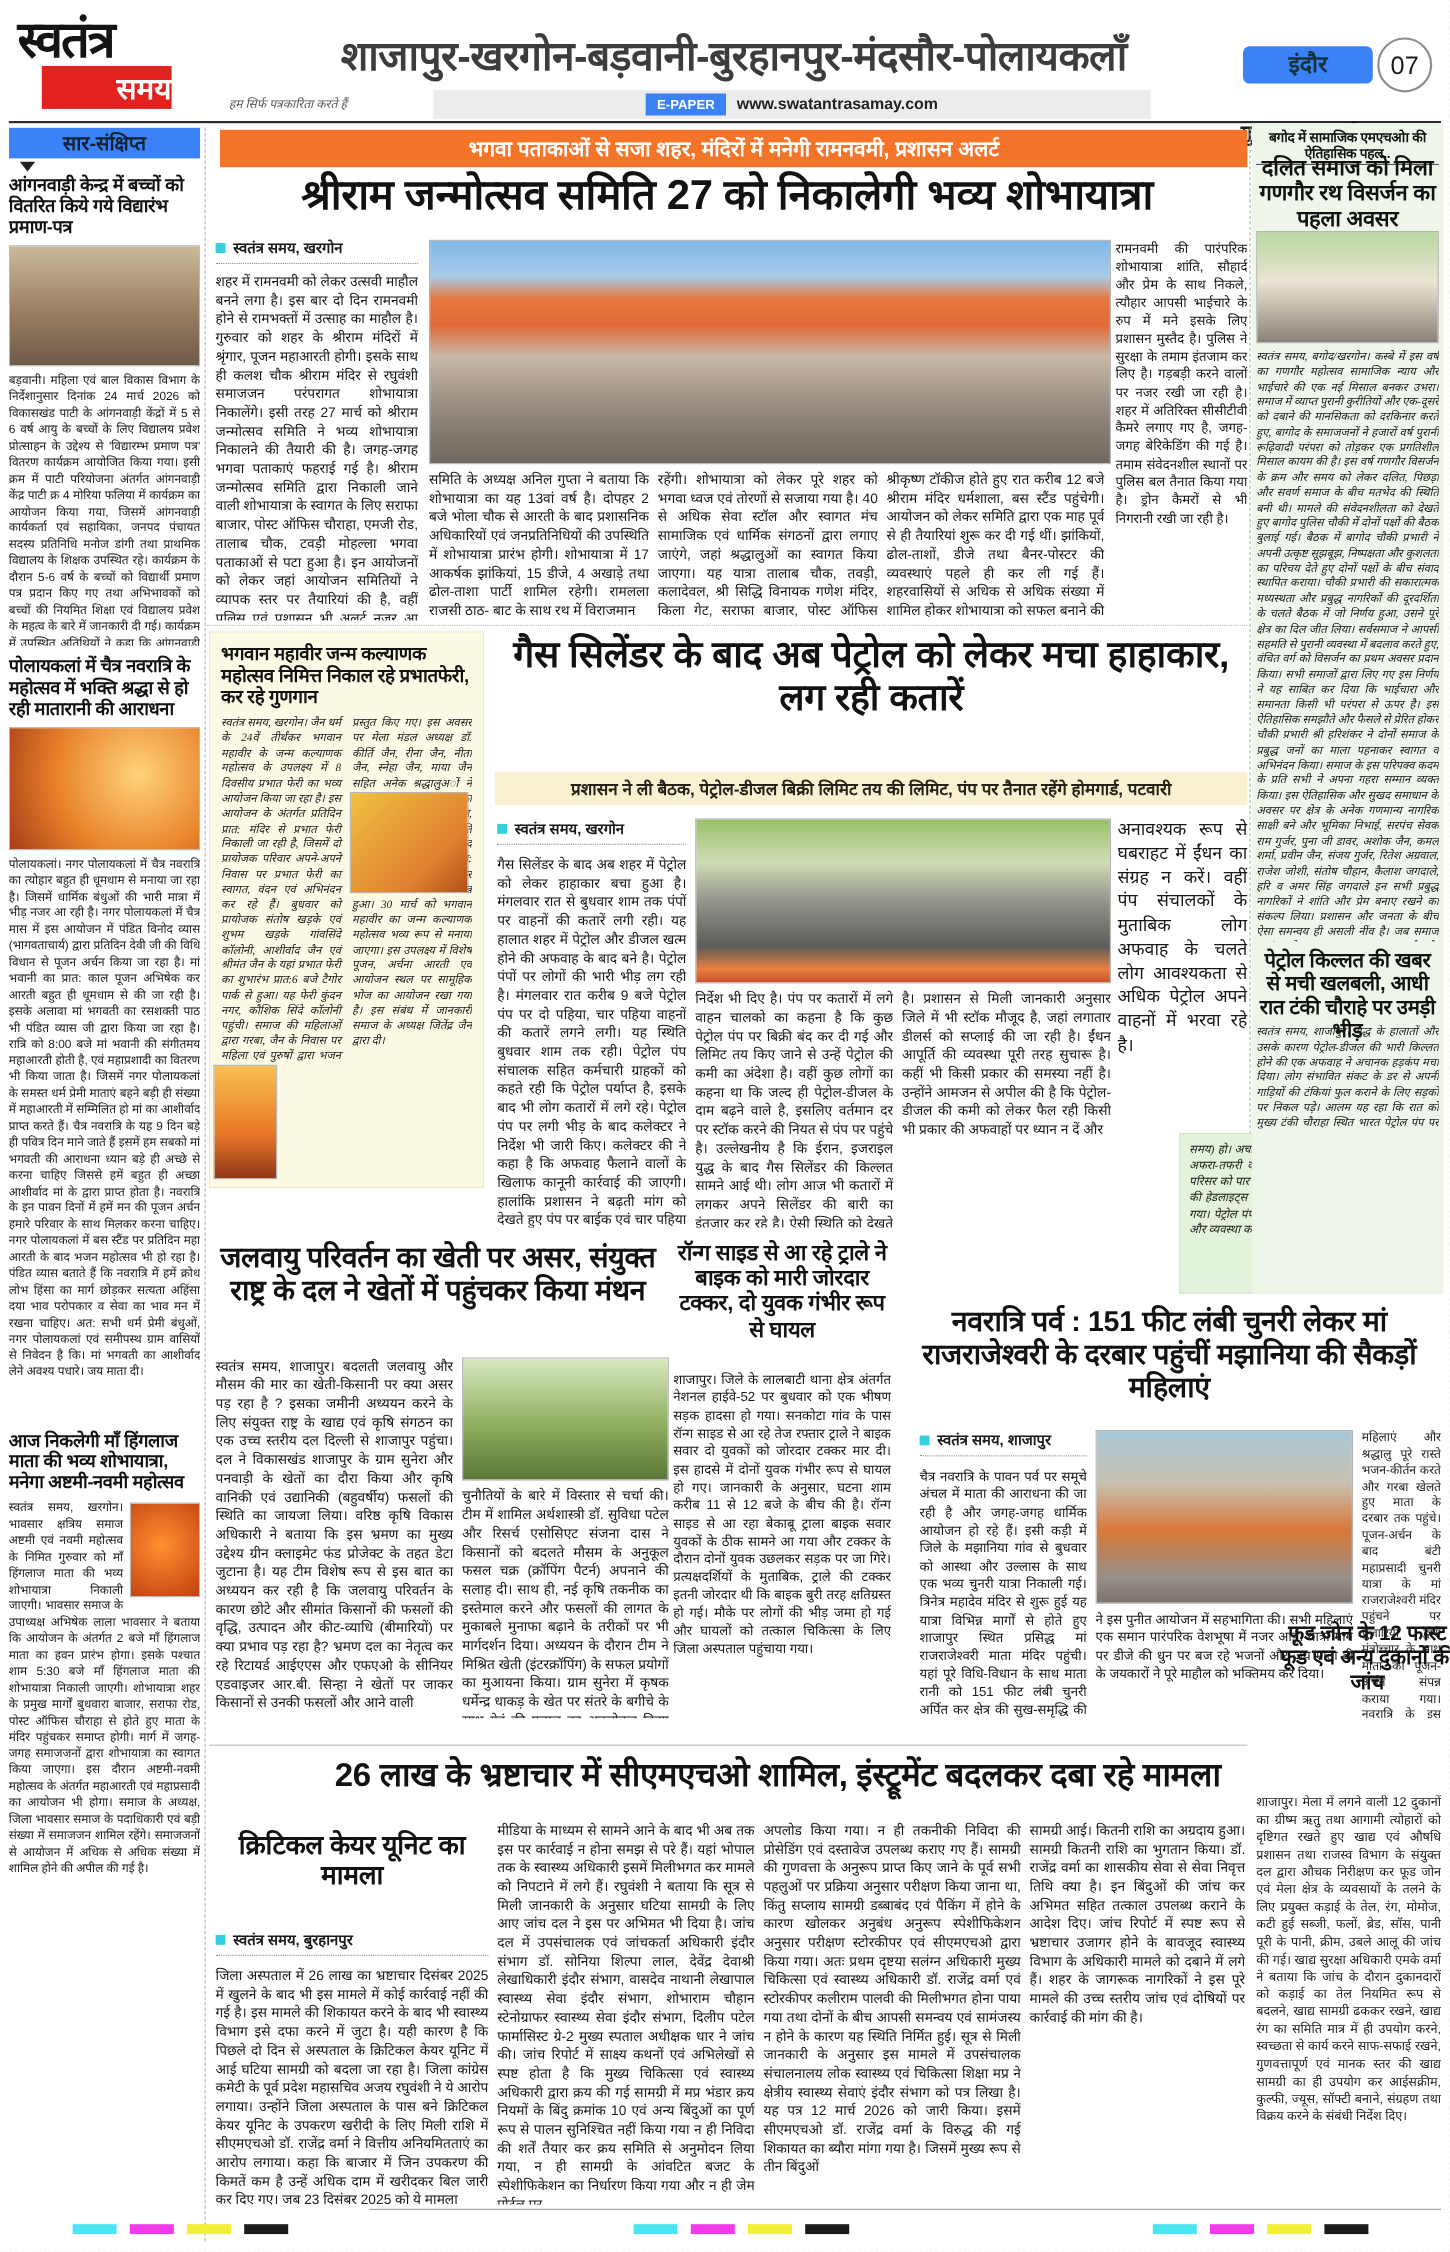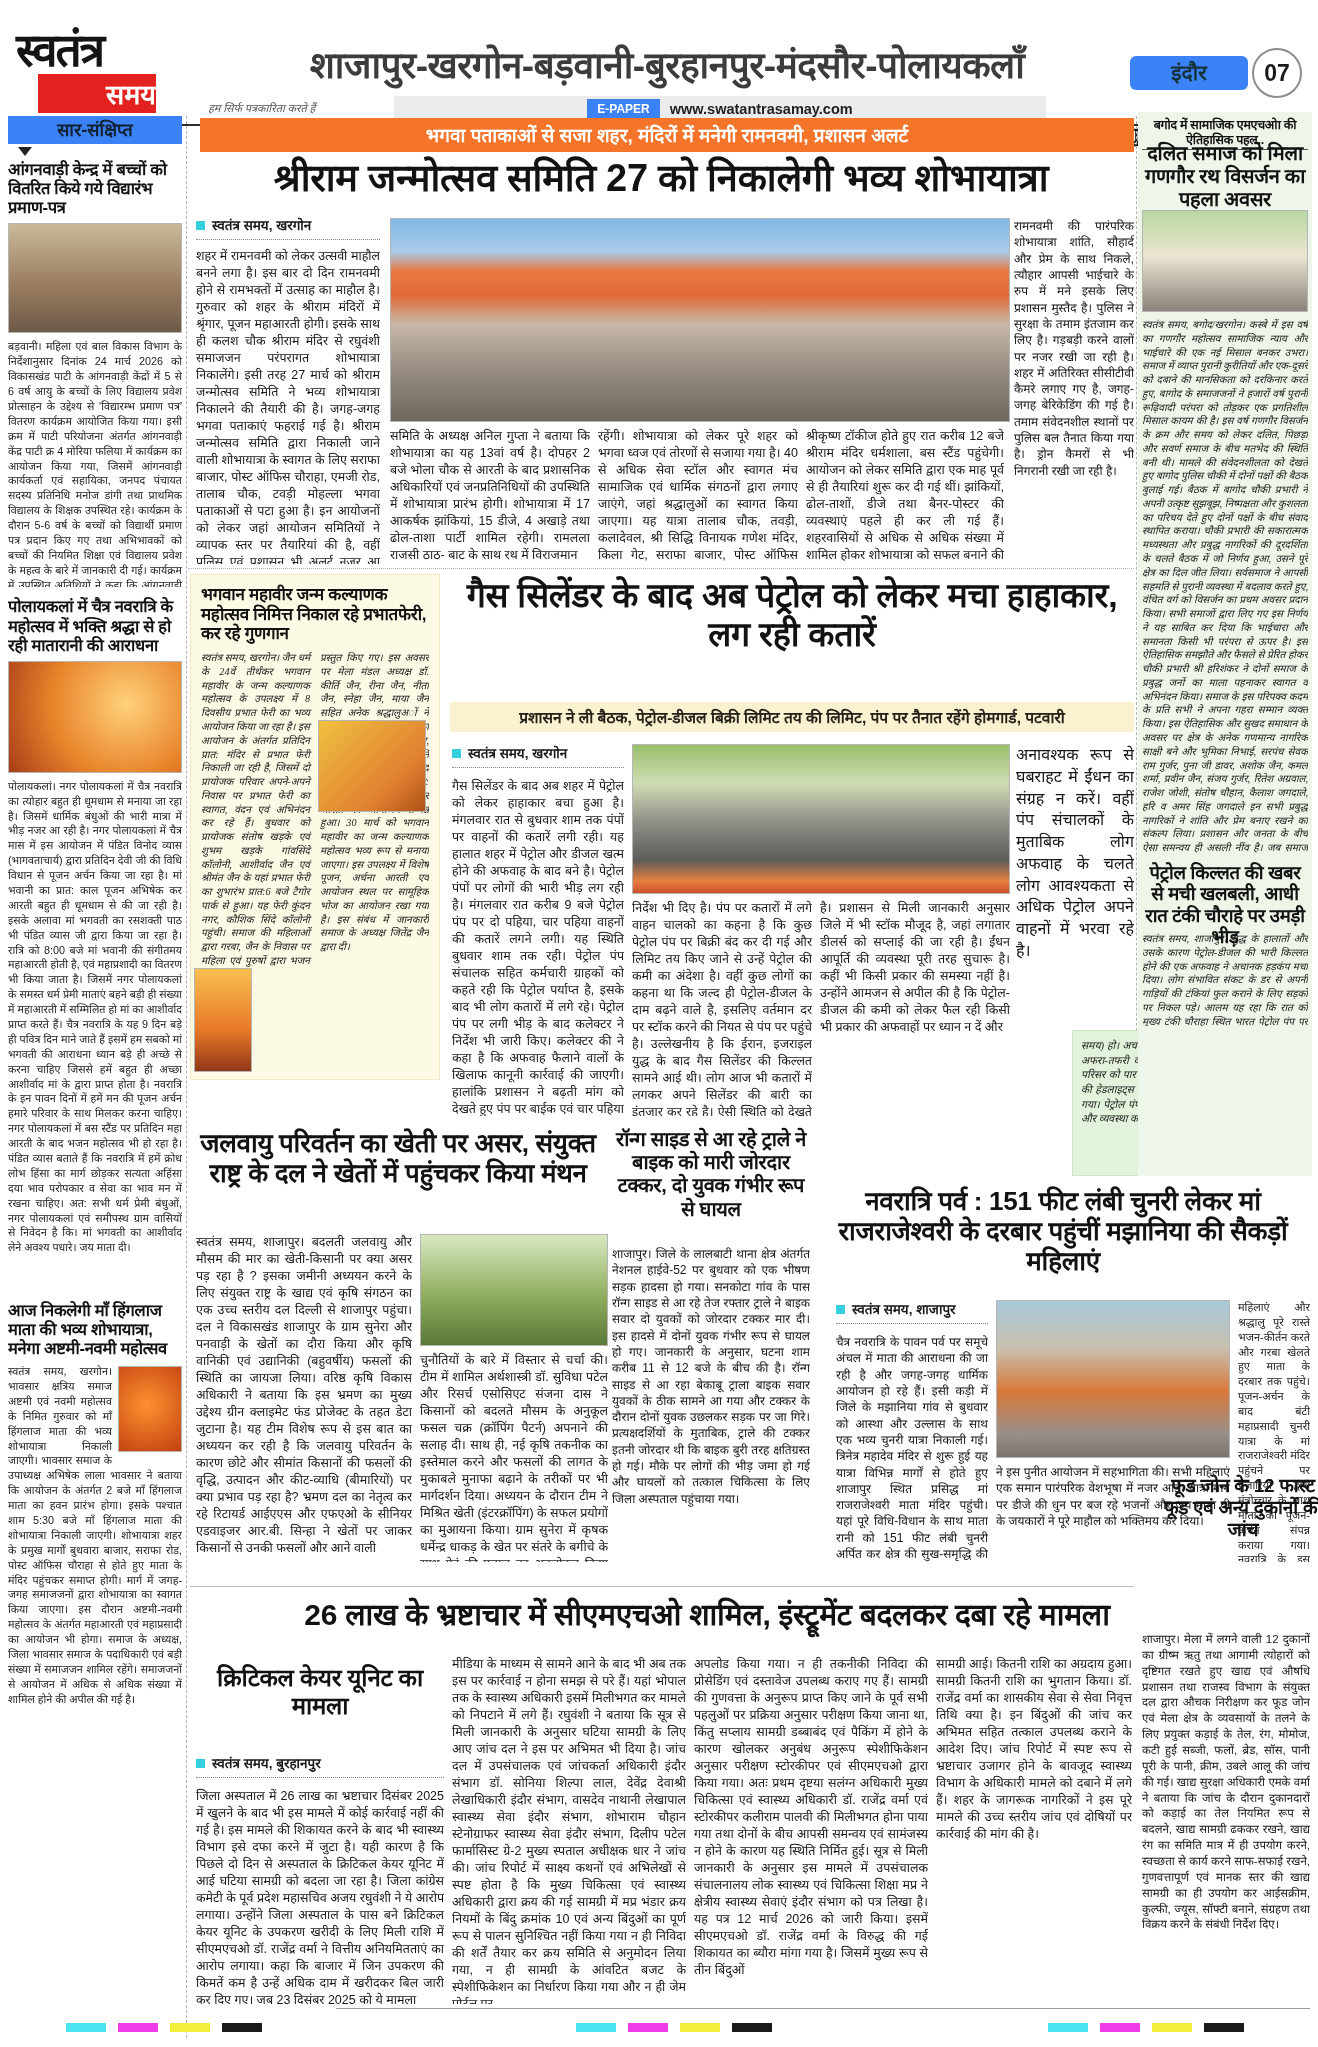--- a/index.html
+++ b/index.html
@@ -28,33 +28,33 @@
   .gbox { background:#e3f2da; border:1px solid #cfe6c2; }
   .rtint { background:#eef6ea; }
   .cyan { background:#3b82f6; }
   .swatch { display:inline-block; width:40px; height:9px; margin-right:12px; }
 </style>
 </head>
 <body>
 
 <div id="page">
 
-  <div class="abs" style="left:8px;top:24px;width:1302px;height:102px;border-bottom:2px solid #2b2b2b;">
+  <div class="abs" style="left:8px;top:10px;width:1302px;height:102px;border-bottom:2px solid #2b2b2b;">
     <div class="abs" style="left:8px;top:2px;width:172px;">
       <div style="font-size:46px;font-weight:900;letter-spacing:-2px;color:#141414;line-height:1.05;">स्वतंत्र</div>
       <div style="background:#e3211f;color:#fff;font-weight:900;font-size:27px;text-align:right;width:118px;margin-left:22px;padding:1px 0;">समय</div>
     </div>
     <div class="abs ctr" style="left:190px;top:14px;width:938px;font-size:37px;font-weight:800;color:#3c3c3c;letter-spacing:-0.5px;">शाजापुर-खरगोन-बड़वानी-बुरहानपुर-मंदसौर-पोलायकलाँ</div>
     <div class="abs it" style="left:200px;top:76px;width:180px;font-size:11px;color:#555;">हम सिर्फ पत्रकारिता करते हैं</div>
     <div class="abs" style="left:386px;top:72px;width:652px;height:26px;background:#ececec;display:flex;align-items:center;justify-content:center;gap:10px;">
       <span class="cyan" style="color:#fff;font-weight:800;font-size:12px;padding:3px 10px;">E-PAPER</span>
       <span style="font-size:14.5px;font-weight:700;color:#222;">www.swatantrasamay.com</span>
     </div>
     <div class="abs cyan ctr" style="left:1122px;top:32px;width:118px;height:34px;border-radius:6px;font-weight:800;font-size:21px;line-height:34px;color:#16333a;">इंदौर</div>
-    <div class="abs ctr" style="left:1244px;top:24px;width:50px;height:50px;border-radius:50%;background:#fff;border:2px solid #8d8d8d;font-weight:700;font-size:23px;line-height:46px;">07</div>
+    <div class="abs ctr" style="left:1244px;top:24px;width:50px;height:50px;border-radius:50%;background:#fff;border:2px solid #8d8d8d;font-weight:400;font-size:23px;line-height:46px;">07</div>
     <div class="abs" style="left:1120px;top:72px;width:188px;font-weight:800;font-size:19px;margin-top:25px;">गुरुवार 26 मार्च 2026</div>
   </div>
 
   <div class="abs vrule" style="left:186px;top:116px;height:1922px;"></div>
   <div class="abs vrule" style="left:1136px;top:116px;height:1060px;"></div>
 
   <div class="abs clip" style="left:8px;top:116px;width:174px;height:1922px;">
     <div class="cyan ctr" style="height:28px;font-weight:800;font-size:18px;line-height:28px;color:#123;">सार-संक्षिप्त</div>
     <div style="width:0;height:0;border-left:7px solid transparent;border-right:7px solid transparent;border-top:9px solid #222;margin:3px 0 4px 10px;"></div>
     <div class="hl" style="font-size:16.5px;margin:4px 0 6px;">आंगनवाड़ी केन्द्र में बच्चों को वितरित किये गये विद्यारंभ प्रमाण-पत्र</div>

